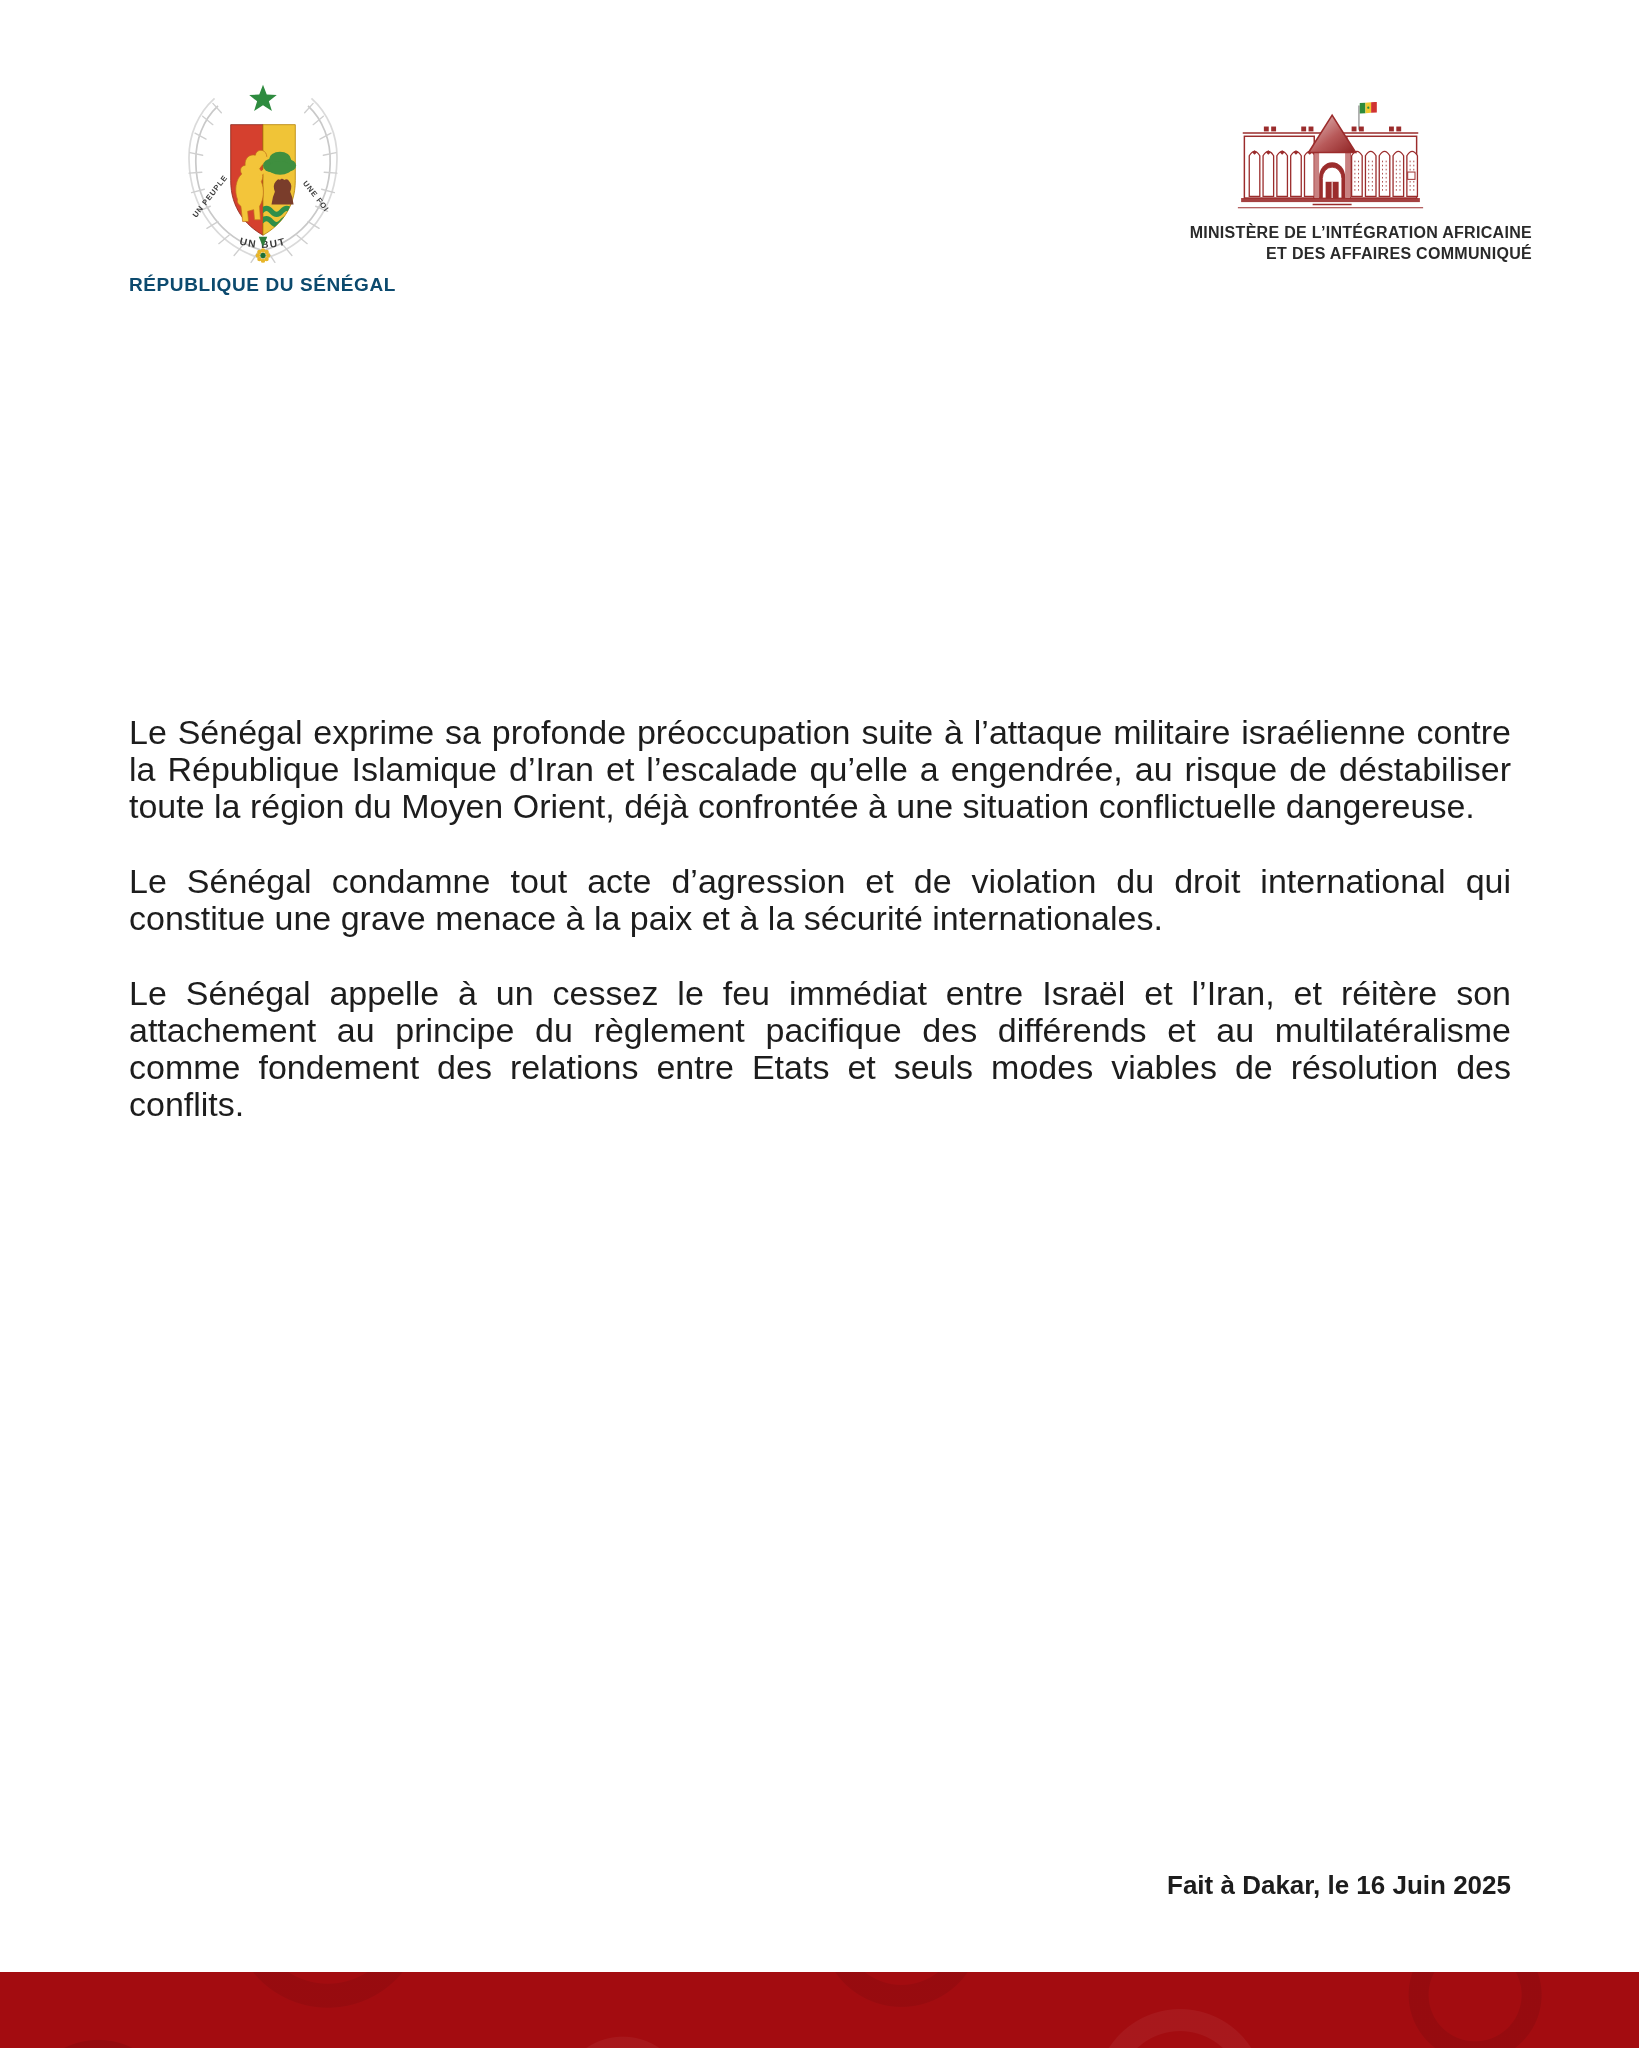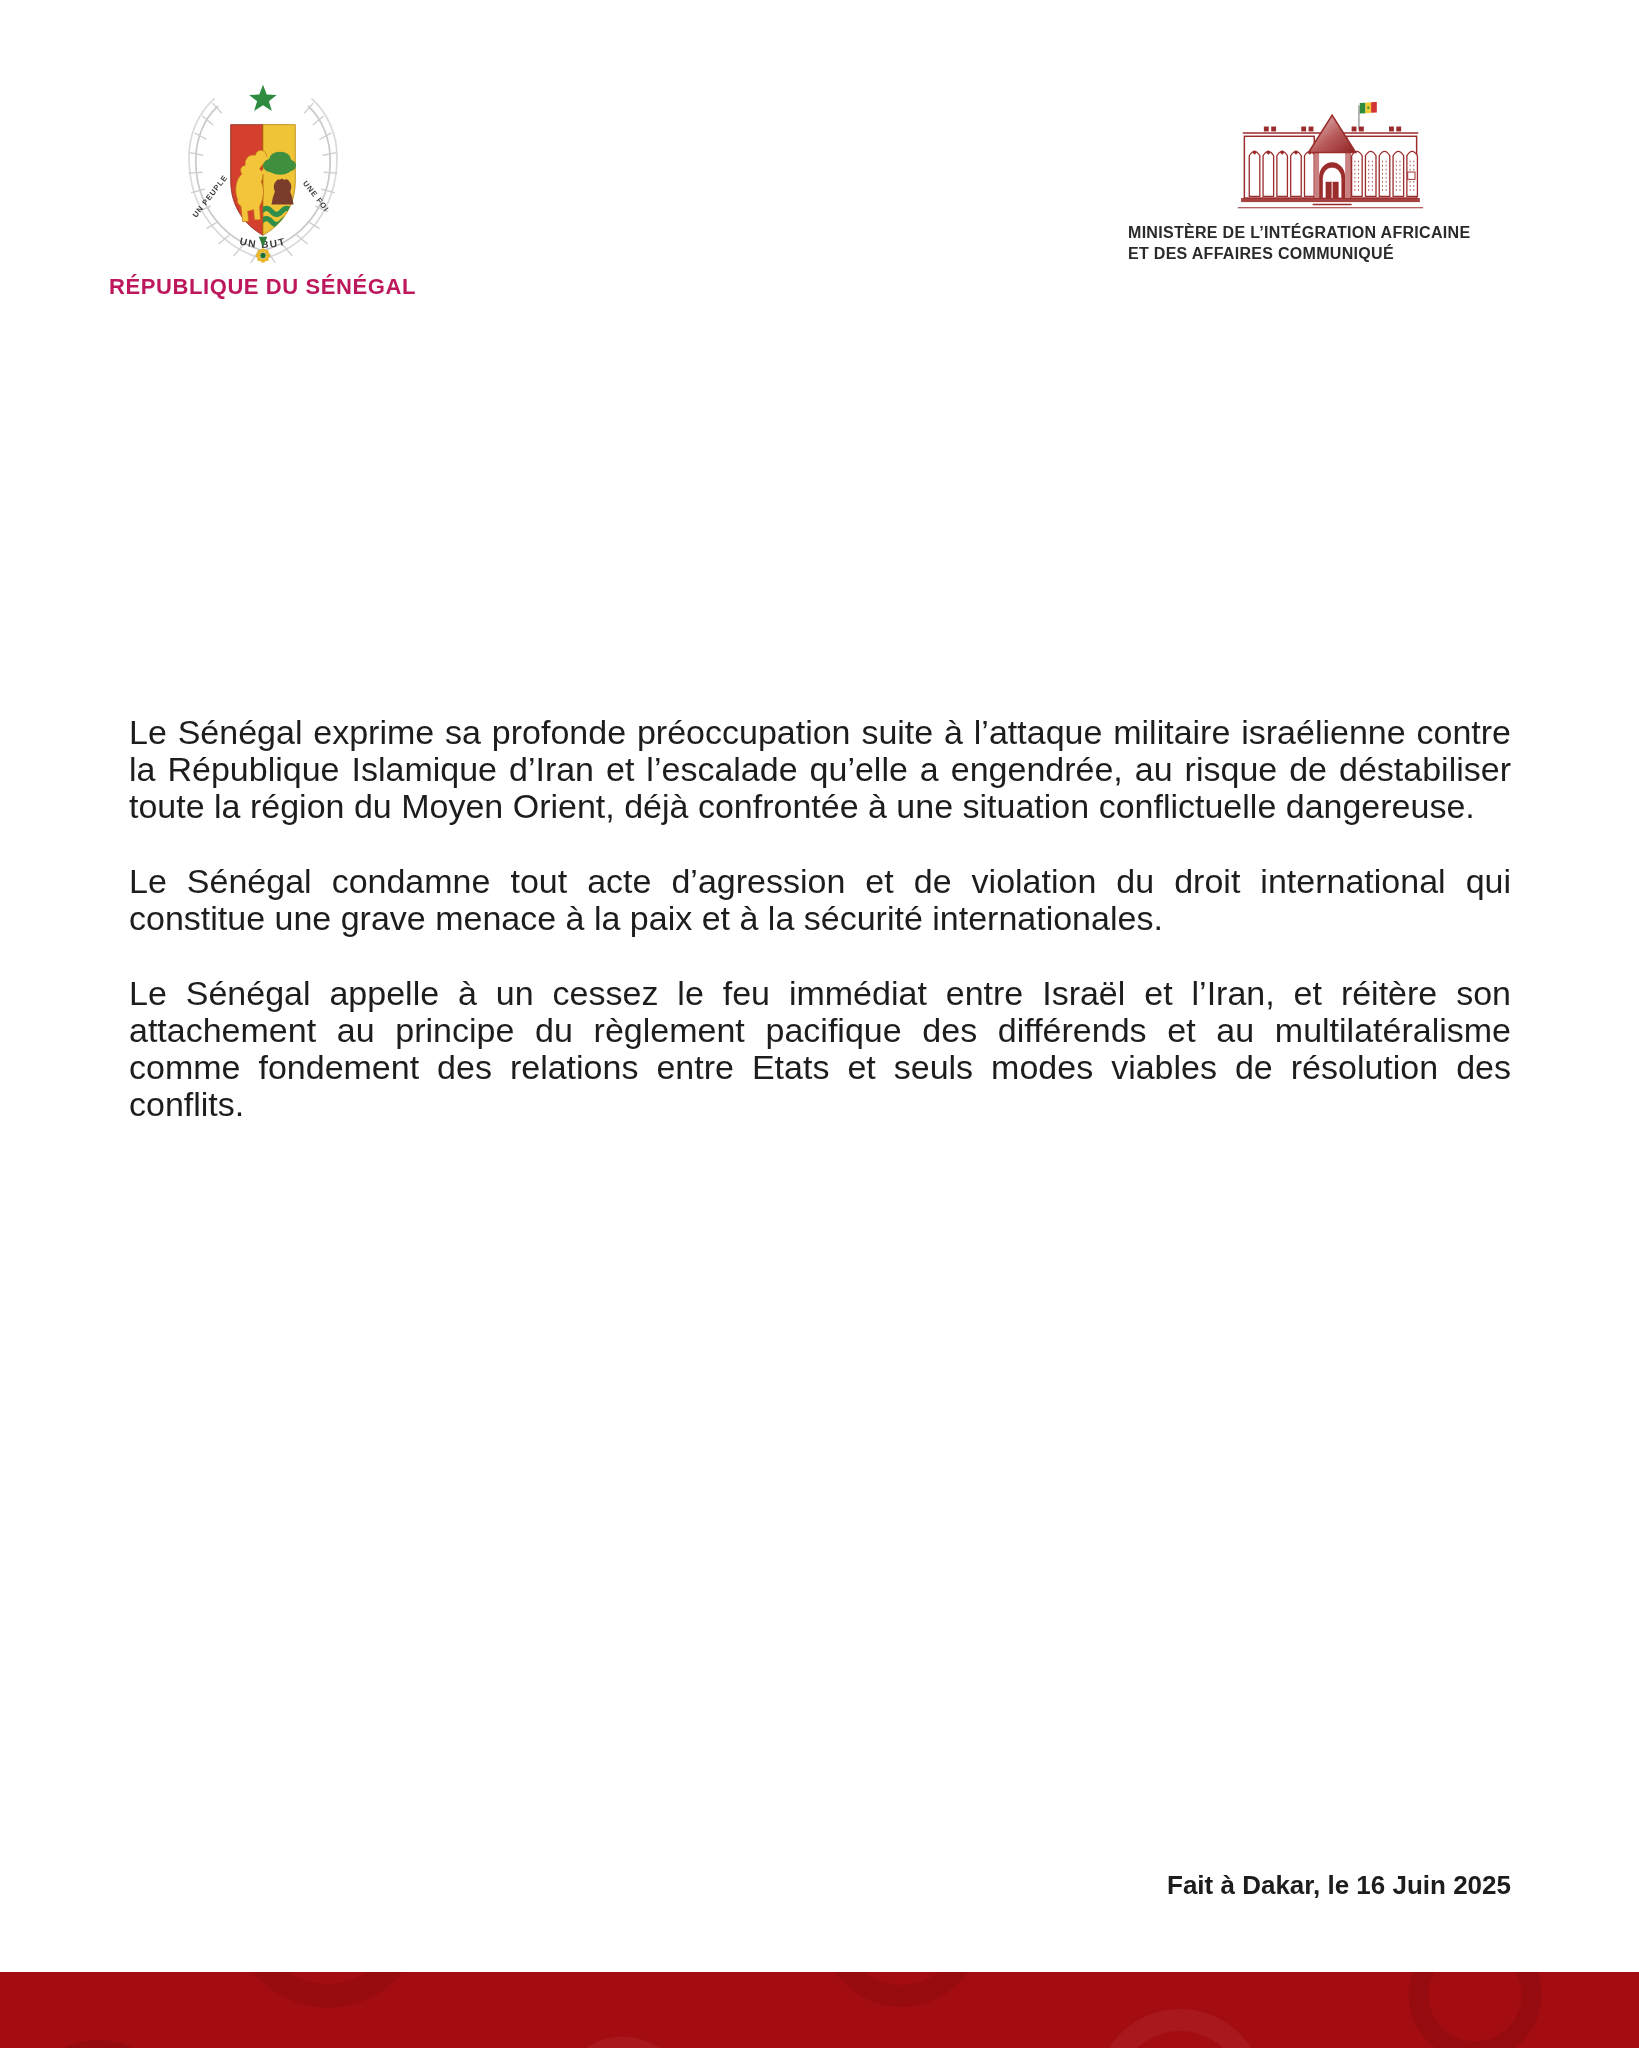--- a/index.html
+++ b/index.html
@@ -4,23 +4,23 @@
 <style>
   html,body{margin:0;padding:0;background:#ffffff;}
   .page{
     position:relative;width:1639px;height:2048px;background:#ffffff;overflow:hidden;
     font-family:"Liberation Sans","DejaVu Sans",sans-serif;color:var(--text-dark,#1d1d1d);
   }
   
   .brand-left{position:absolute;left:100px;top:70px;width:325px;text-align:center;}
   .brand-left svg{display:block;margin:0 auto;}
   .brand-left .caption{
-    margin-top:8px;font-size:22px;font-weight:800;letter-spacing:.6px;color:#be185d;white-space:nowrap;
-  }
-  .brand-right{position:absolute;left:1128px;top:102px;width:404px;text-align:left;}
+    margin-top:8px;font-size:19px;font-weight:800;letter-spacing:.6px;color:#0c4a6e;white-space:nowrap;
+  }
+  .brand-right{position:absolute;left:1128px;top:102px;width:404px;text-align:right;}
   .brand-right svg{display:block;margin:0 auto;}
   .brand-right .caption{
     margin-top:10px;font-size:16px;font-weight:800;letter-spacing:.3px;color:#2a2a2a;line-height:21px;white-space:nowrap;
   }
   
   .doc-title{
     position:absolute;left:0;top:570px;width:100%;text-align:center;
     font-size:61px;font-weight:800;letter-spacing:0;color:#242424;
   }
   

